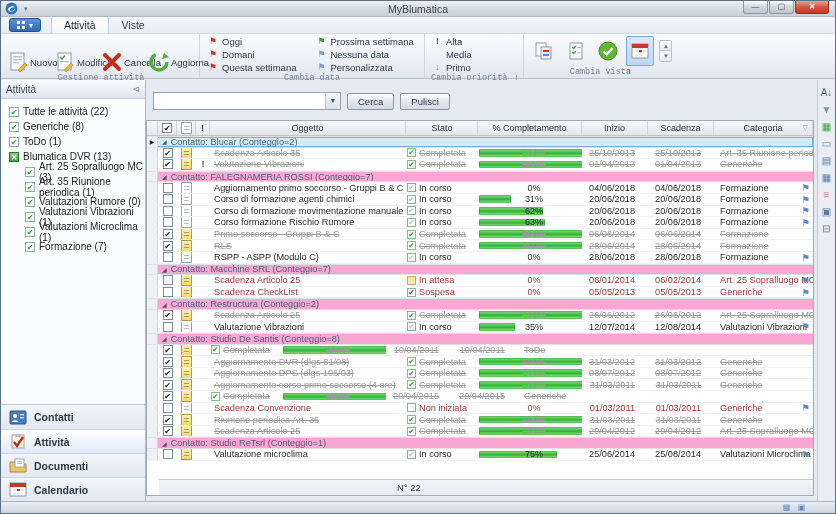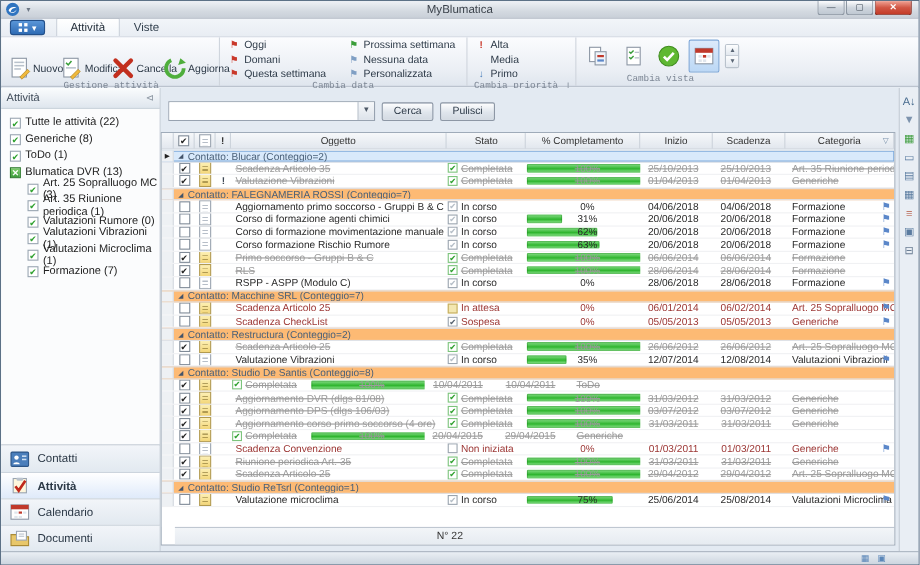--- a/index.html
+++ b/index.html
@@ -65,21 +65,21 @@
   .panel-header .ph-label{flex:1;}
   .pin{color:#8b95a1;font-size:9px;}
   .tree{flex:1;background:#fbfcfd;padding-top:5px;overflow:hidden;}
   .titem{display:flex;align-items:center;gap:4px;height:15px;font-size:10px;color:#222;padding-left:8px;}
   .titem.lvl1{padding-left:24px;}
   .tchk{width:10px;height:10px;border:1px solid #9aa6b2;background:#fff;font-size:8px;line-height:9px;
     text-align:center;color:#2da02d;flex:none;}
   .tchk.spec{background:linear-gradient(180deg,#7ed06a,#3d9e3d);border-color:#2f7d2f;color:#fff;font-weight:bold;}
   .nav{border-top:1px solid #b9c2cc;}
   .nitem{height:24px;display:flex;align-items:center;gap:7px;padding-left:8px;font-size:10.5px;color:#2c3947;
-    border-top:1px solid #ccd4dd;background:linear-gradient(180deg,#f2f5f9,#e2e9f0);}
+    border-top:1px solid #ccd4dd;background:linear-gradient(180deg,#f2f5f9,#e2e9f0);font-weight:bold;}
   .nitem:first-child{border-top:none;}
   .nitem.active{background:linear-gradient(180deg,#ffffff,#dfeafa);font-weight:bold;}
   .nico{width:18px;height:15px;position:relative;flex:none;}
 
   
   .content{flex:1;display:flex;flex-direction:column;background:#e3eaf2;min-width:0;}
   .searchbar{height:40px;display:flex;align-items:center;padding:2px 0 0 7px;gap:6px;}
   .combo{width:188px;height:18px;background:#fff;border:1px solid #97a2b0;display:flex;}
   .combo input{flex:1;border:none;outline:none;font-size:10px;padding:0 3px;font-family:"Liberation Sans",sans-serif;}
   .combo .caret{width:15px;background:linear-gradient(180deg,#f6f8fa,#dde3ea);border-left:1px solid #b6bfca;
@@ -102,21 +102,21 @@
   .c-sta{width:72px;flex:none;}
   .c-pct{width:104px;flex:none;}
   .c-ini{width:66px;flex:none;}
   .c-sca{width:66px;flex:none;}
   .c-cat{flex:1;min-width:0;}
 
   .grow,.drow{display:flex;height:11.6px;font-size:9.2px;color:#2b2b2b;border-bottom:1px solid #f0f1f3;}
   .cell{display:flex;align-items:center;overflow:hidden;white-space:nowrap;}
   .drow .c-ind,.grow .c-ind{background:#eef1f4;border-right:1px solid #d4d9df;font-size:6px;color:#222;
     justify-content:center;}
-  .grow{background:#fdba74;color:#4a6078;border-top:1px solid #dfe2e7;border-bottom:1px solid #dfe2e7;}
+  .grow{background:#f9a8d4;color:#4a6078;border-top:1px solid #dfe2e7;border-bottom:1px solid #dfe2e7;}
   .grow.sel{background:#d8e9fb;box-shadow:inset 0 0 0 1px #7fabdc;}
   .c-glabel{flex:1;padding-left:4px;gap:4px;}
   .gtri{font-size:6px;color:#44546a;}
   .cb{width:10px;height:10px;border:1px solid #7f8a97;background:#fff;font-size:8px;line-height:9px;
     text-align:center;color:#222;flex:none;}
   .doc{width:11px;height:12px;border:1px solid #b29a4e;flex:none;position:relative;
     background:linear-gradient(180deg,#fdf0b5,#f3d678);}
   .doc:after{content:"";position:absolute;left:2px;right:2px;top:3px;height:6px;
     background:repeating-linear-gradient(180deg,rgba(90,70,10,.45) 0 1px,transparent 1px 3px);}
   .doc.w{border-color:#9aa4b0;background:#fff;}
@@ -390,38 +390,38 @@
           <div class="nitem active">
             <span class="nico"><svg width="18" height="15" viewBox="0 0 18 15">
                 <rect x="3" y="1" width="12" height="13" fill="#fdf6dd" stroke="#9aa4b0"></rect>
                 <rect x="6" y="0" width="6" height="3" rx="1" fill="#b9c2cc"></rect>
                 <path d="M5 8 l3 4 L14 3" stroke="#c0281c" stroke-width="2.4" fill="none"></path>
               </svg></span>
             <span>Attività</span>
           </div>
           <div class="nitem">
             <span class="nico"><svg width="18" height="15" viewBox="0 0 18 15">
+                <path d="M1 4 h6 l2 2 h8 v8 H1 Z" fill="#e8c76a" stroke="#a98a35"></path>
+                <rect x="6" y="1" width="9" height="8" fill="#fff" stroke="#9aa4b0"></rect>
+                <rect x="8" y="3" width="5" height="1" fill="#b9c2cc"></rect>
+                <rect x="8" y="5" width="5" height="1" fill="#b9c2cc"></rect>
+              </svg></span>
+            <span>Documenti</span>
+          </div>
+          <div class="nitem">
+            <span class="nico"><svg width="18" height="15" viewBox="0 0 18 15">
                 <rect x="1" y="1" width="16" height="13" fill="#fff" stroke="#8d97a5"></rect>
                 <rect x="1" y="1" width="16" height="4" fill="#c0392b"></rect>
                 <rect x="4" y="7" width="3" height="2" fill="#dfe5ec"></rect>
                 <rect x="8" y="7" width="3" height="2" fill="#c0392b"></rect>
                 <rect x="12" y="7" width="3" height="2" fill="#dfe5ec"></rect>
                 <rect x="4" y="11" width="3" height="2" fill="#dfe5ec"></rect>
                 <rect x="8" y="11" width="3" height="2" fill="#dfe5ec"></rect>
               </svg></span>
             <span>Calendario</span>
-          </div>
-          <div class="nitem">
-            <span class="nico"><svg width="18" height="15" viewBox="0 0 18 15">
-                <path d="M1 4 h6 l2 2 h8 v8 H1 Z" fill="#e8c76a" stroke="#a98a35"></path>
-                <rect x="6" y="1" width="9" height="8" fill="#fff" stroke="#9aa4b0"></rect>
-                <rect x="8" y="3" width="5" height="1" fill="#b9c2cc"></rect>
-                <rect x="8" y="5" width="5" height="1" fill="#b9c2cc"></rect>
-              </svg></span>
-            <span>Documenti</span>
           </div>
         </div>
     </div>
 
     <div class="content">
       <div class="searchbar">
         <div class="combo">
           <input value="" style="">
           <div class="caret">▼</div>
         </div>

